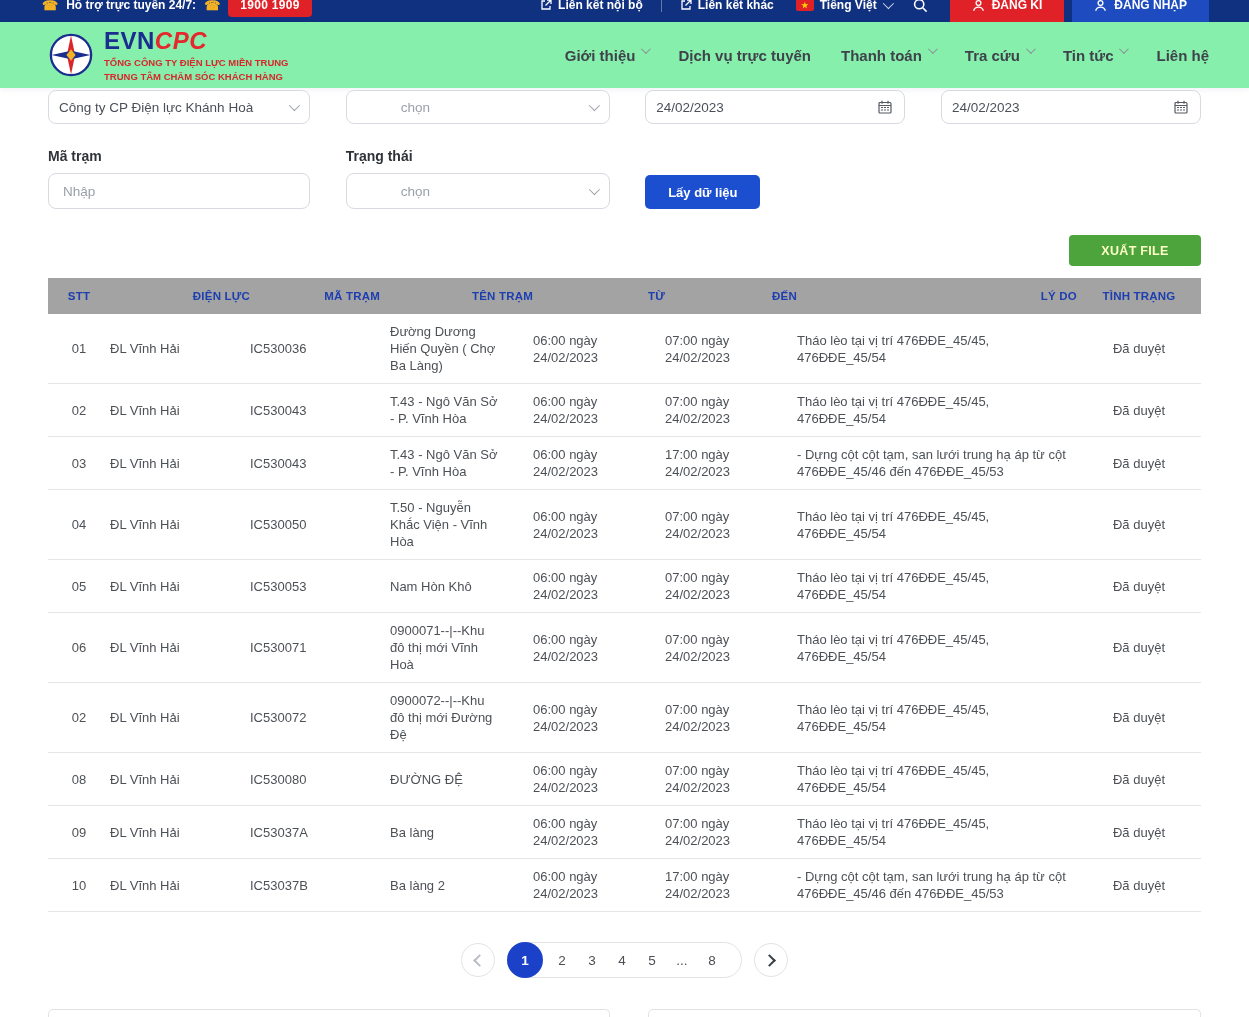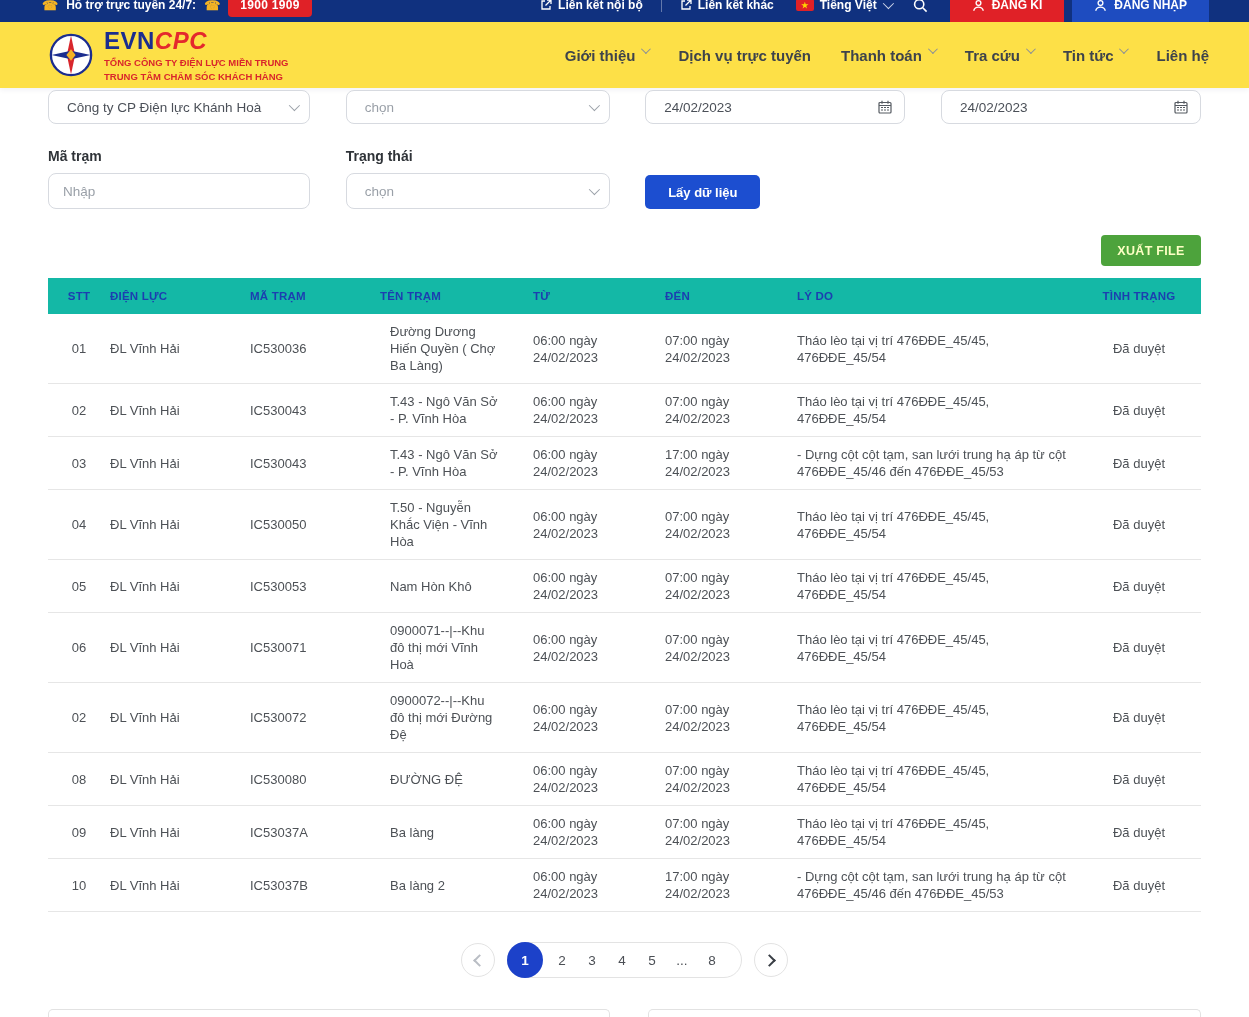--- a/index.html
+++ b/index.html
@@ -16,59 +16,59 @@
   .tb-sep { width:1px; height:14px; background:rgba(255,255,255,.35); margin:0 10px; }
   .flag { width:18px; height:12px; background:#e02127; border-radius:2px; display:flex;
     align-items:center; justify-content:center; color:#ffd400; font-size:8px; }
   .chev { display:inline-block; width:8px; height:8px; border-right:1.5px solid #cfd6ea;
     border-bottom:1.5px solid #cfd6ea; transform:rotate(45deg) translateY(-2px); }
   .auth-btn { height:34px; display:flex; align-items:center; gap:7px; padding:0 22px; cursor:pointer; }
   .auth-red { background:#e02127; } .auth-blue { background:#1e4cc0; }
   .icon-phone { color:#f5b324; font-size:13px; }
 
   
-  .header { height:66px; background:#fde047; display:flex; align-items:center;
+  .header { height:66px; background:#86efac; display:flex; align-items:center;
     justify-content:space-between; padding:0 40px 0 48px; box-shadow:0 2px 5px rgba(20,40,90,.06); }
   .logo { display:flex; align-items:center; gap:10px; }
   .logo-text .brand { font-size:24px; font-weight:bold; letter-spacing:.5px; }
   .brand-evn { color:#1b2d8f; } .brand-cpc { color:#e4282d; font-style:italic; }
   .logo-sub { color:#d9262c; font-size:9.5px; font-weight:bold; line-height:12px; margin-top:2px; }
   .nav { display:flex; align-items:center; gap:30px; }
   .nav-item { display:flex; gap:6px; font-size:15px; font-weight:bold;
     color:#3e434b; cursor:pointer; }
   .nav-item .chev { border-color:#8a8f98; width:7px; height:7px; }
 
   
   .content { padding:0 48px; }
   .fgrid { display:grid; grid-template-columns:262px 264px 260px 260px;
     justify-content:space-between; }
   .row1 { margin-top:2px; }
   .field { height:34px; border:1px solid #d7dae0; border-radius:8px; background:#fff;
-    display:flex; align-items:center; justify-content:space-between; padding:0 12px 0 18px;
+    display:flex; align-items:center; justify-content:space-between; padding:0 12px 0 10px;
     font-size:13.5px; color:#4b5058; cursor:pointer; }
-  .field .ph { color:#9aa0a8; }
+  .field .ph { color:#9aa0a8;margin-left:44px; }
   .row2 { margin-top:24px; }
   .flabel { font-size:14px; font-weight:bold; color:#2f3338; margin-bottom:9px; }
   .text-input { width:100%; height:36px; border:1px solid #d7dae0; border-radius:8px;
     padding:16px 14px; font-size:13.5px; color:#4b5058; font-family:"Liberation Sans",sans-serif; }
   .text-input::placeholder { color:#9aa0a8; }
   .fetch-btn { align-self:end; width:115px; height:34px; background:#1c4ed0; color:#fff;
     border:none; border-radius:5px; font-size:13px; font-weight:bold; cursor:pointer;
     font-family:"Liberation Sans",sans-serif; }
   .cal-icon, .sel-chev { color:#6b7078; }
 
   .export-row { display:flex; justify-content:flex-end; margin-top:26px; }
-  .export-btn { width:100px; height:31px; background:#4da33c; border:none; border-radius:4px;
+  .export-btn { width:132px; height:31px; background:#4da33c; border:none; border-radius:4px;
     color:#fdffc4; font-size:12.5px; font-weight:bold; cursor:pointer; letter-spacing:.3px;
     font-family:"Liberation Sans",sans-serif; }
 
   
   table { border-collapse:collapse; table-layout:fixed; width:1153px; margin-top:12px; }
-  thead tr { background:#14b8a6;padding-left:28px; }
-  th { color:#1c3eb0; font-size:11.5px; font-weight:bold; text-align:left;
+  thead tr { background:#a3a3a3;padding-left:28px; }
+  th { color:#1c3eb0; font-size:11.5px; font-weight:bold; text-align:right;
     padding:12px 0; letter-spacing:.2px; }
   th.c-stt, td.c-stt { text-align:center; }
   th.c-status, td.c-status { text-align:center; }
   td { font-size:13px; color:#4d5156; padding:9px 0; line-height:17px;
     border-bottom:1px solid #e6e6e6; vertical-align:middle; }
   td .name-wrap { max-width:112px;margin-left:10px; }
   td .time-wrap { max-width:96px; }
   td .reason-wrap { max-width:282px; }
 
   

